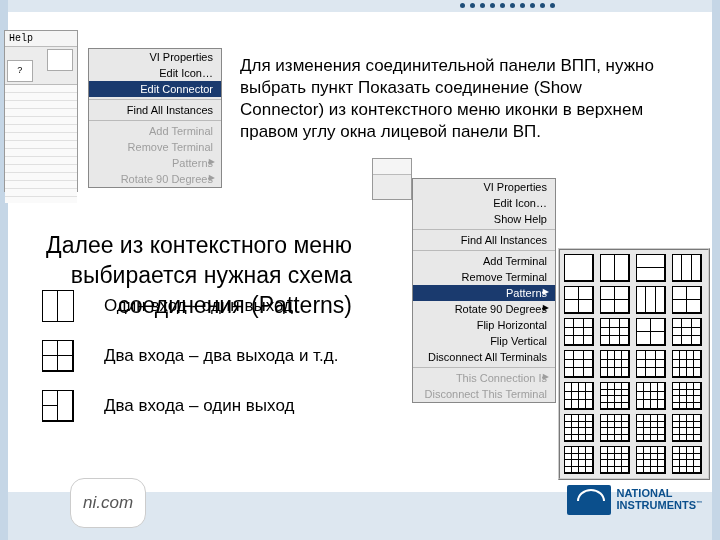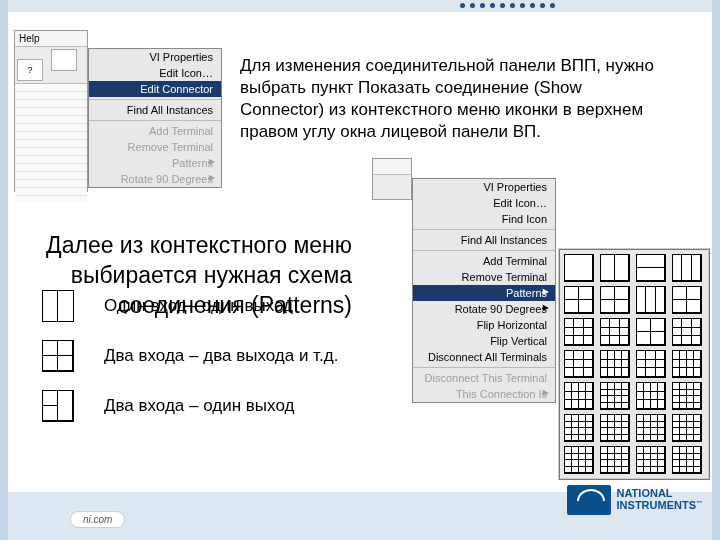--- a/index.html
+++ b/index.html
@@ -33,26 +33,26 @@
   }
   .bot-strip {
     position: absolute;
     bottom: 0; left: 8px; right: 8px; height: 48px;
     background: #DDE7F0;
   }
   .ni-com {
     position: absolute;
     left: 70px; bottom: 12px;
     font-style: italic;
-    font-size: 10px;
+    font-size: 17px;
     color: #555;
     background: #fff;
     border: 1px solid #ccc;
     border-radius: 14px;
-    padding: 2px 12px;
+    padding: 14px 12px;
   }
   .ni-logo {
     position:absolute; right:18px; bottom:25px; display:flex; align-items:center; gap:6px;
   }
   .ni-logo .mark { width:44px;height:28px;background:#0B4F8C;color:#fff;font-size:6px;display:flex;align-items:flex-end;justify-content:center;padding-bottom:2px;position:relative;border-radius:2px;}
   .ni-logo .mark:before{content:"";position:absolute;top:4px;left:10px;width:24px;height:10px;border:2px solid #fff;border-radius:50% 50% 0 0 / 100% 100% 0 0;border-bottom:none;}
   .ni-logo .txt { color:#0B4F8C; font-size:11px; font-weight:bold; line-height:1.05;}
   .ni-logo .tm { font-size:6px; vertical-align:top;}
 
   .para1 {
@@ -80,21 +80,21 @@
     text-align:right;
   }
   .menu .item.sel { background:#1A3A6E; color:#fff; }
   .menu .item.dis { color:#9E9E9E; }
   .menu .sep { height:0; border-top:1px solid #bababa; margin:2px 0;}
   .menu .arrow:after { content:"▶"; position:absolute; right:6px; font-size:8px;}
 
   .winfrag {
     position:absolute; background:#ECECEC; border:1px solid #999;
   }
-  .winfrag.f1 { left:14px; top:30px; width:72px; height:160px;}
+  .winfrag.f1 { left:4px; top:30px; width:72px; height:160px;font-family:Liberation Mono, monospace;}
   .winfrag .menubar { font-size:10px; padding:2px 4px; border-bottom:1px solid #bbb; background:#F5F5F5;}
   .winfrag .toolbtn { width:24px;height:20px;border:1px solid #aaa;display:inline-block;margin:2px;background:#fff;font-size:9px;text-align:center;line-height:20px;}
   .winfrag .grid-area{ background:repeating-linear-gradient(#fafafa,#fafafa 7px,#e0e0e0 7px,#e0e0e0 8px); height:118px; border-top:1px solid #bbb;}
   .winfrag.f2 { left:372px; top:158px; width:38px; height:40px;}
 
   .pattern-list {
     position:absolute; left:42px; top:290px; font-size:17px; line-height:1.3;
   }
   .pattern-list .row { display:flex; align-items:center; gap:30px; margin-bottom:18px;}
   .conn-swatch {
@@ -171,34 +171,34 @@
 <p class="para1">Для изменения соединительной панели ВПП, нужно выбрать пункт Показать соединение (Show Connector) из контекстного меню иконки в верхнем правом углу окна лицевой панели ВП.</p>
 <p class="para2">Далее из контекстного меню выбирается нужная схема соединения (Patterns)</p>
 
 <div class="winfrag f2">
   <div class="menubar">&nbsp;</div>
 </div>
 
 <div class="menu m2">
   <div class="item">VI Properties</div>
   <div class="item">Edit Icon…</div>
-  <div class="item">Find Icon</div>
+  <div class="item">Show Help</div>
   <div class="sep"></div>
   <div class="item">Find All Instances</div>
   <div class="sep"></div>
   <div class="item">Add Terminal</div>
   <div class="item">Remove Terminal</div>
   <div class="item sel arrow">Patterns</div>
   <div class="item arrow">Rotate 90 Degrees</div>
   <div class="item">Flip Horizontal</div>
   <div class="item">Flip Vertical</div>
   <div class="item">Disconnect All Terminals</div>
   <div class="sep"></div>
+  <div class="item dis arrow">This Connection Is</div>
   <div class="item dis">Disconnect This Terminal</div>
-  <div class="item dis arrow">This Connection Is</div>
 </div>
 
 <div class="pattern-list">
   <div class="row">
     <div class="conn-swatch s1">
         <div></div>
         <div></div>
       </div>
     <span>Один вход - один выход</span>
   </div>

